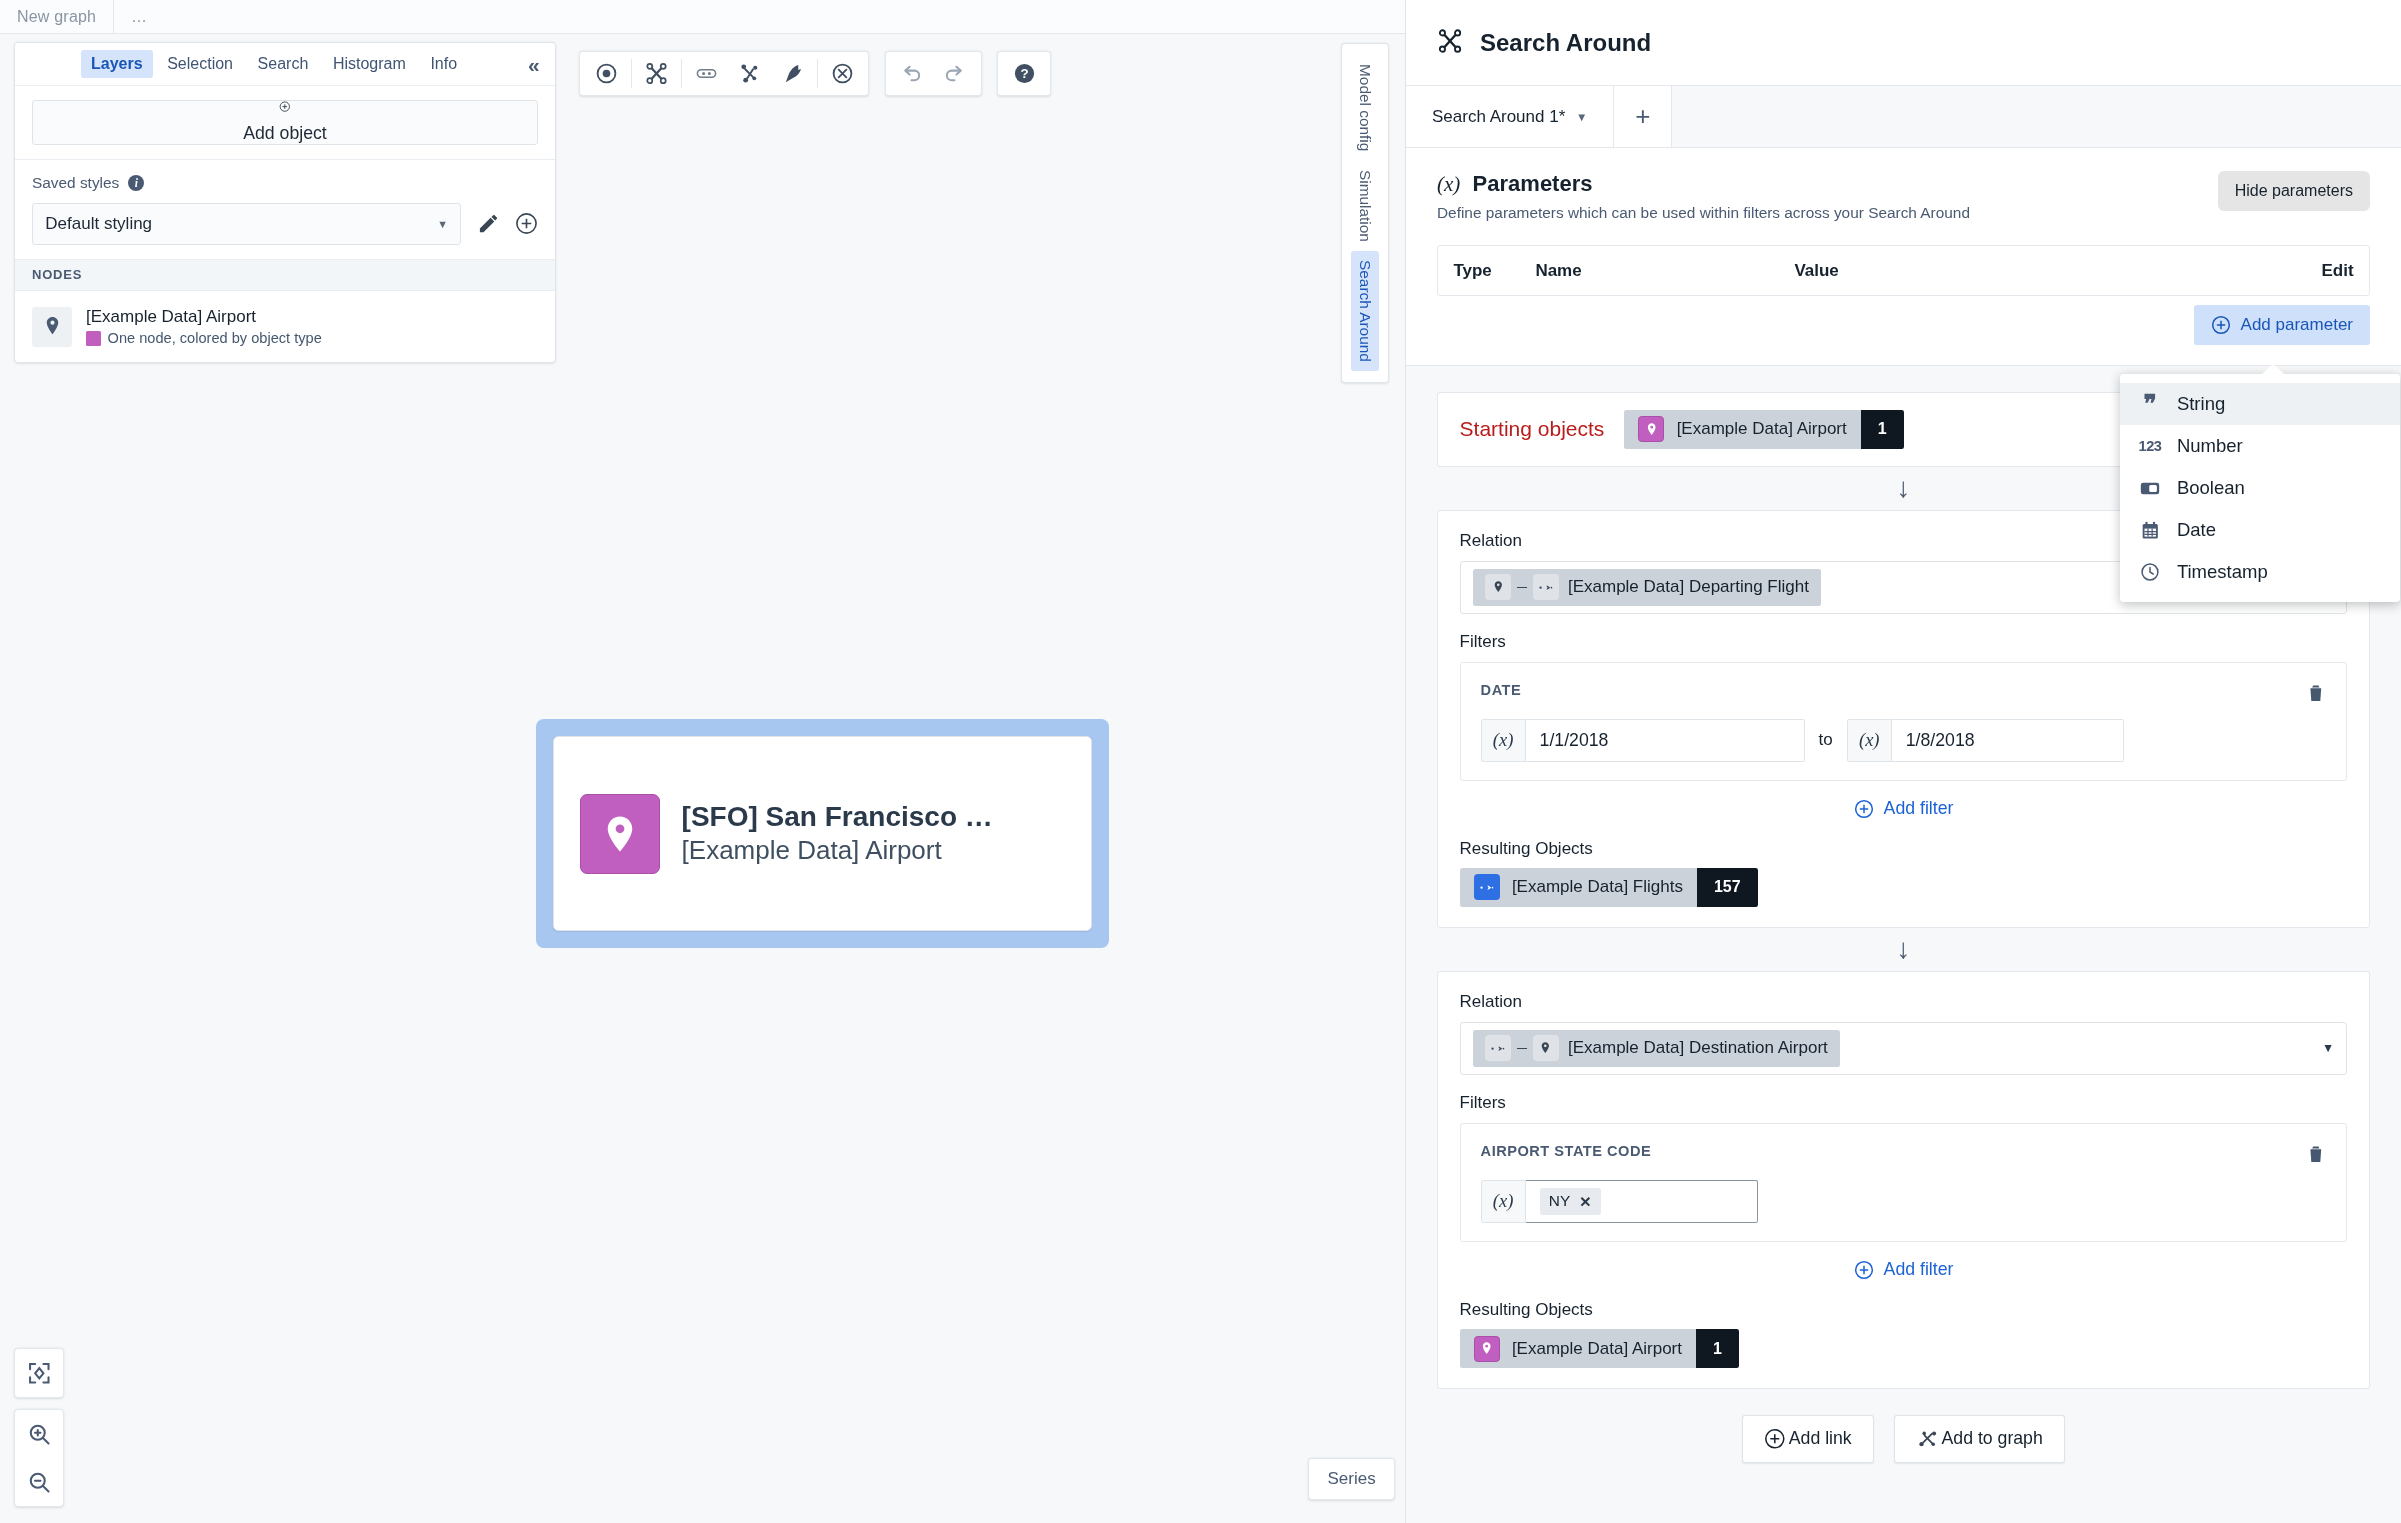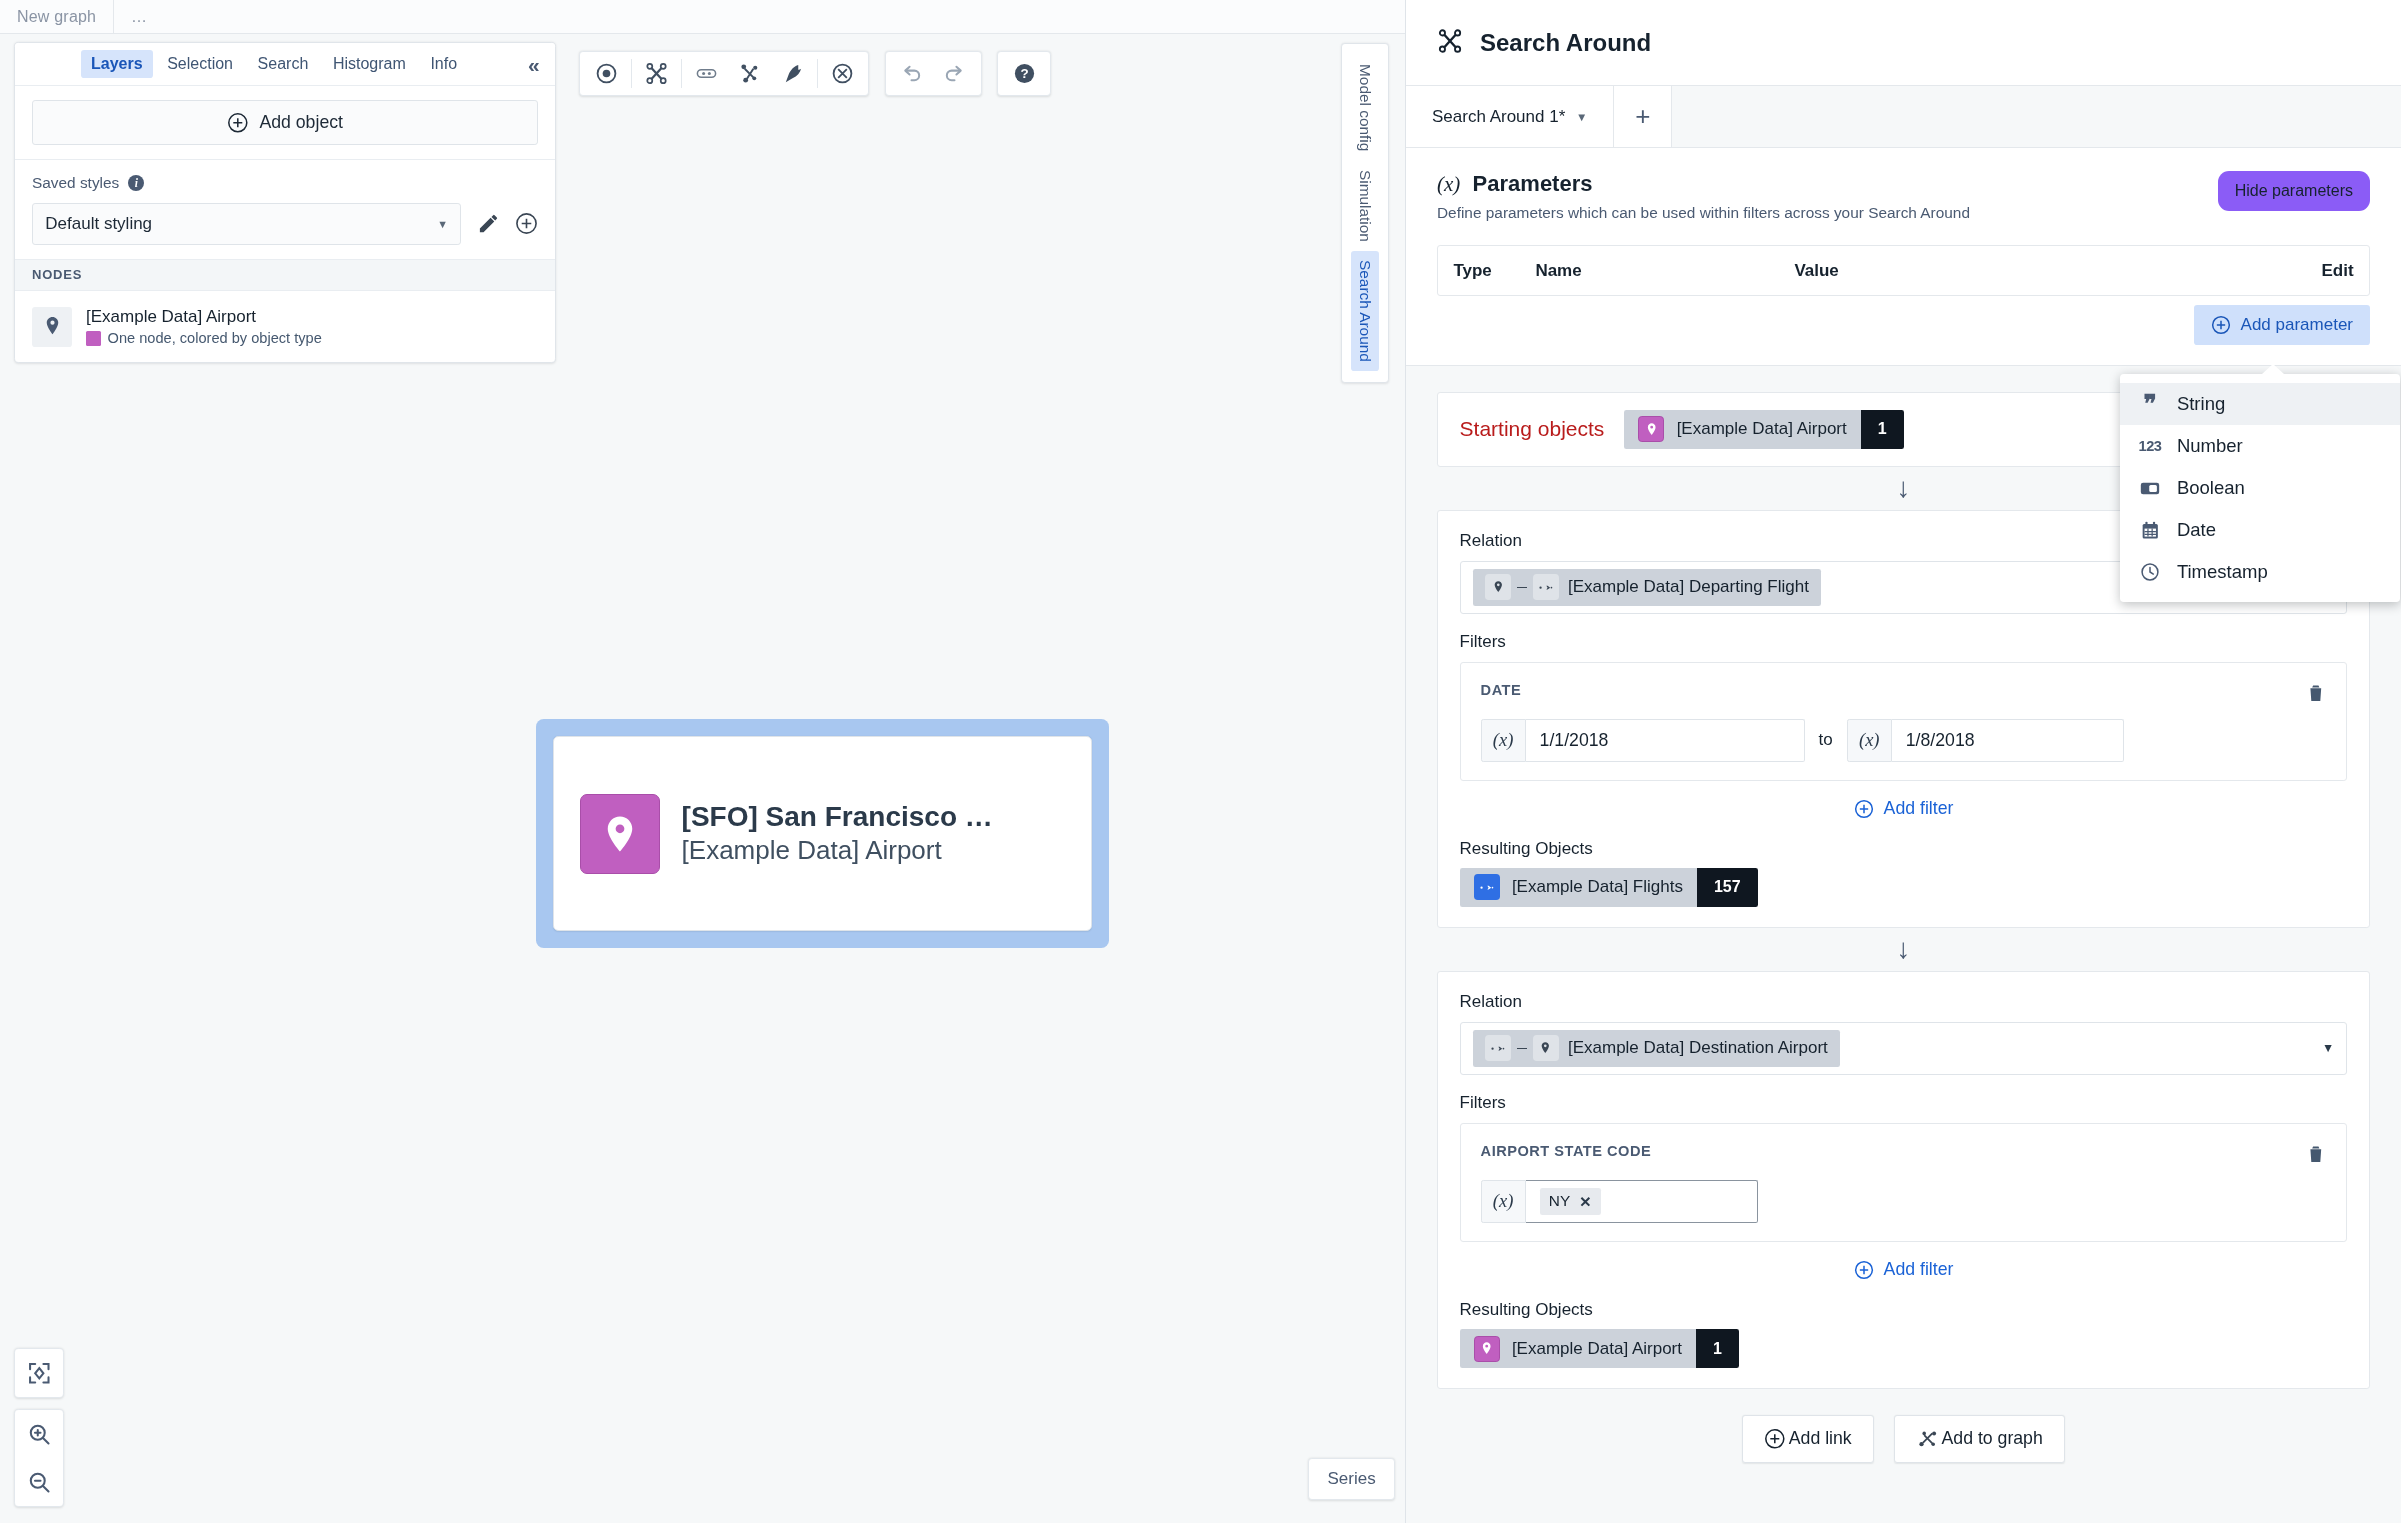--- a/index.html
+++ b/index.html
@@ -47,21 +47,21 @@
   }
   .lp-tab.active { background: #d6e4fb; color: #1a56b8; font-weight: 600; }
   .lp-collapse {
     margin-left: auto; color: #4a5a72; font-size: 21px; line-height: 1;
     padding: 0 7.7px; font-weight: 700;
   }
   .lp-section { padding: 14px 17px; border-bottom: 0.8px solid #e9edf1; }
   .add-object-btn {
     width: 100%; height: 45px; border: 0.8px solid #dfe4e9; border-radius: 3.1px;
     background: #fafbfc; display: flex; align-items: center; justify-content: center;
-    gap: 10.8px; font-size: 17.7px; color: #1d2936;
+    gap: 10.8px; font-size: 17.7px; color: #1d2936; flex-direction: column;
   }
   .saved-styles-row {
     display: flex; align-items: center; gap: 9.2px; margin-bottom: 10.8px;
   }
   .saved-styles-label { font-size: 15.4px; color: #4a5a72; }
   .info-dot {
     width: 16px; height: 16px; border-radius: 50%; background: #4a5a72;
     color: #fff; font-size: 11.5px; font-weight: bold; display: flex;
     align-items: center; justify-content: center; font-style: italic;
     font-family: "Liberation Serif", serif;
@@ -176,21 +176,21 @@
   }
   .params {
     padding: 23px 31px 0 31px; flex: none;
   }
   .params-top { display: flex; align-items: flex-start; }
   .params-title { display: flex; align-items: center; gap: 12.3px; }
   .px-glyph { font-family: "Liberation Serif", serif; font-style: italic; font-size: 21px; color: #16222e; }
   .params-h { font-size: 22px; font-weight: 700; color: #16222e; }
   .params-sub { font-size: 15.4px; color: #4a5a72; margin-top: 7px; }
   .hide-params {
-    margin-left: auto; background: #8b5cf6; border-radius: 11px;
+    margin-left: auto; background: #e5e5e5; border-radius: 6px;
     padding: 10.8px 17px; font-size: 16px; color: #16222e; white-space: nowrap;
   }
   .params-table {
     margin-top: 23px; border: 0.8px solid #e4e8ec; border-radius: 3.1px;
     height: 51px; display: flex; align-items: center; padding: 0 15.4px;
     font-size: 17px; color: #16222e; font-weight: 600;
   }
   .pt-type { width: 82px; }
   .pt-name { width: 259px; }
   .pt-value { flex: 1; }

